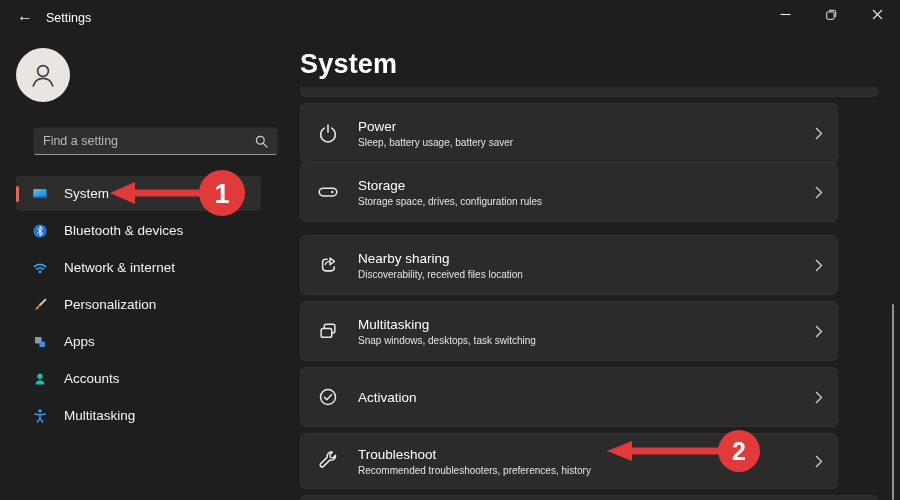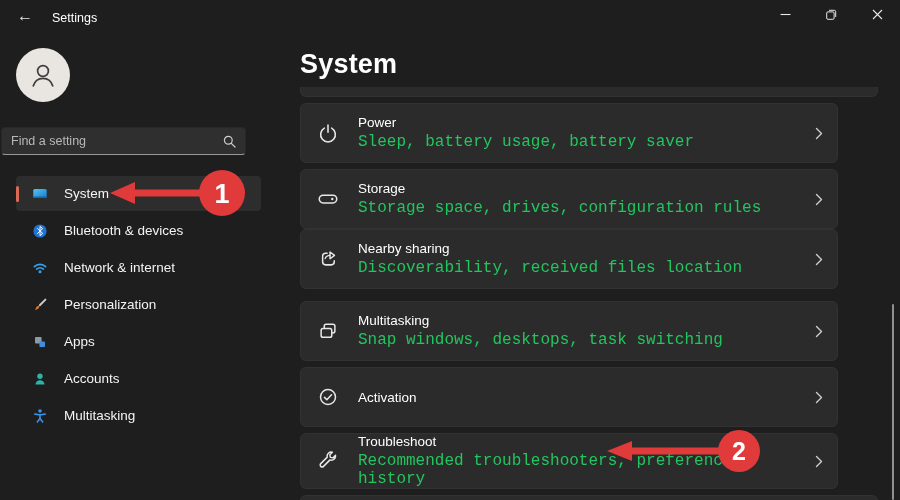--- a/index.html
+++ b/index.html
@@ -5,40 +5,40 @@
   html,body{margin:0;padding:0;}
   body{
     width:900px;height:500px;position:relative;overflow:hidden;
     background:#1e1e1e;color:#f2f2f2;
     font-family:"Liberation Sans",sans-serif;
     -webkit-font-smoothing:antialiased;
   }
   
   .titlebar{position:absolute;top:0;left:0;width:900px;height:30px;}
   .back-btn{position:absolute;left:8px;top:3px;width:34px;height:26px;display:flex;align-items:center;justify-content:center;color:#e8e8e8;font-size:16px;border-radius:4px;}
-  .tb-title{position:absolute;left:52px;top:11px;font-size:12.5px;color:#ffffff;}
+  .tb-title{position:absolute;left:46px;top:11px;font-size:12.5px;color:#ffffff;}
   .win-controls{position:absolute;right:0;top:0;display:flex;}
   .win-btn{width:46px;height:29px;display:flex;align-items:center;justify-content:center;}
   
   .avatar{position:absolute;left:16px;top:48px;width:54px;height:54px;border-radius:50%;background:#e9e6e2;display:flex;align-items:center;justify-content:center;}
-  .search-box{position:absolute;left:1px;top:127px;width:245px;height:28px;background:#2f2f2f;border:1px solid #282828;border-bottom:1.5px solid #989898;border-radius:4px;box-sizing:border-box;display:flex;align-items:center;padding:0 9px;}
+  .search-box{position:absolute;left:33px;top:127px;width:245px;height:28px;background:#2f2f2f;border:1px solid #282828;border-bottom:1.5px solid #989898;border-radius:4px;box-sizing:border-box;display:flex;align-items:center;padding:0 9px;}
   .search-input{flex:1;background:transparent;border:none;outline:none;color:#cfcfcf;font-size:12.5px;font-family:inherit;padding:0;}
   .search-input::placeholder{color:#b8b8b8;}
   .nav{position:absolute;left:16px;top:176px;width:245px;}
   .nav-item{position:relative;height:35px;margin-bottom:2px;display:flex;align-items:center;padding-left:16px;gap:16px;border-radius:4px;font-size:13.5px;color:#f4f4f4;}
   .nav-item.selected{background:#2d2d2d;}
   .accent-pill{position:absolute;left:0;top:50%;transform:translateY(-50%);width:3px;height:16px;border-radius:2px;}
   .nav-icon{width:16px;height:16px;display:flex;align-items:center;justify-content:center;}
   
   .content-title{position:absolute;left:300px;top:49px;font-size:27px;font-weight:700;color:#ffffff;letter-spacing:.2px;}
   .setting-row{position:absolute;left:300px;width:538px;background:#2b2b2b;border:1px solid #323232;border-radius:6px;box-sizing:border-box;display:flex;align-items:center;padding:0 14px 0 16px;gap:19px;height:60px;}
   .row-icon{width:22px;height:22px;display:flex;align-items:center;justify-content:center;flex:0 0 auto;}
   .row-text{display:flex;flex-direction:column;gap:3px;min-width:0;}
   .row-title{font-size:13.5px;color:#ffffff;}
-  .row-sub{font-size:16px;color:#22c55e;font-family:Liberation Mono, monospace;}
+  .row-sub{font-size:10px;color:#e5e5e5;}
   .row-chevron{margin-left:auto;display:flex;align-items:center;}
   .sliver{position:absolute;left:300px;width:578px;background:#2b2b2b;border:1px solid #323232;box-sizing:border-box;}
   .sliver-top{top:87px;height:10px;border-radius:0 0 6px 6px;border-top:none;}
   .sliver-bottom{top:495px;height:6px;border-radius:6px 6px 0 0;border-bottom:none;}
   .scrollbar{position:absolute;right:6px;top:304px;width:2px;height:196px;background:#909090;border-radius:1px;}
   .annotation-layer{position:absolute;left:0;top:0;width:900px;height:500px;pointer-events:none;}
   .ann-num{font-family:"Liberation Sans",sans-serif;font-weight:bold;fill:#ffffff;}
 </style>
 </head>
 <body>
@@ -182,39 +182,39 @@
     <span class="row-title">Power</span>
     <span class="row-sub">Sleep, battery usage, battery saver</span>
   </span>
   <span class="row-chevron">
     <svg width="8" height="13" viewBox="0 0 8 13">
         <path d="M1.5 1.5 L6.5 6.5 L1.5 11.5" fill="none" stroke="#cfcfcf" stroke-width="1.4" stroke-linecap="round" stroke-linejoin="round"></path>
       </svg>
   </span>
 </div>
 
-<div class="setting-row" style="top:169px">
+<div class="setting-row" style="top:162px">
   <span class="row-icon">
     <svg width="20" height="20" viewBox="0 0 16 16">
       <rect x="1" y="4.9" width="14" height="6.2" rx="3.1" fill="none" stroke="#e8e8e8" stroke-width="1.2"></rect>
       <circle cx="11.4" cy="8" r="0.95" fill="#e8e8e8"></circle>
     </svg>
   </span>
   <span class="row-text">
     <span class="row-title">Storage</span>
     <span class="row-sub">Storage space, drives, configuration rules</span>
   </span>
   <span class="row-chevron">
     <svg width="8" height="13" viewBox="0 0 8 13">
         <path d="M1.5 1.5 L6.5 6.5 L1.5 11.5" fill="none" stroke="#cfcfcf" stroke-width="1.4" stroke-linecap="round" stroke-linejoin="round"></path>
       </svg>
   </span>
 </div>
 
-<div class="setting-row" style="top:229px">
+<div class="setting-row" style="top:235px">
   <span class="row-icon">
     <svg width="20" height="20" viewBox="0 0 16 16">
       <path d="M7.3 3.3H6.1a2.4 2.4 0 0 0-2.4 2.4v4.6a2.4 2.4 0 0 0 2.4 2.4h4.5a2.4 2.4 0 0 0 2.4-2.4V9.4" fill="none" stroke="#e8e8e8" stroke-width="1.2" stroke-linecap="round"></path>
       <path d="M9.6 2.4 L13.2 5.1 L9.6 7.8 Z" fill="none" stroke="#e8e8e8" stroke-width="1.1" stroke-linejoin="round"></path>
       <path d="M9.6 5.1 C7.2 5.1 6.2 6.3 5.7 7.7" fill="none" stroke="#e8e8e8" stroke-width="1.1" stroke-linecap="round"></path>
     </svg>
   </span>
   <span class="row-text">
     <span class="row-title">Nearby sharing</span>
     <span class="row-sub">Discoverability, received files location</span>

